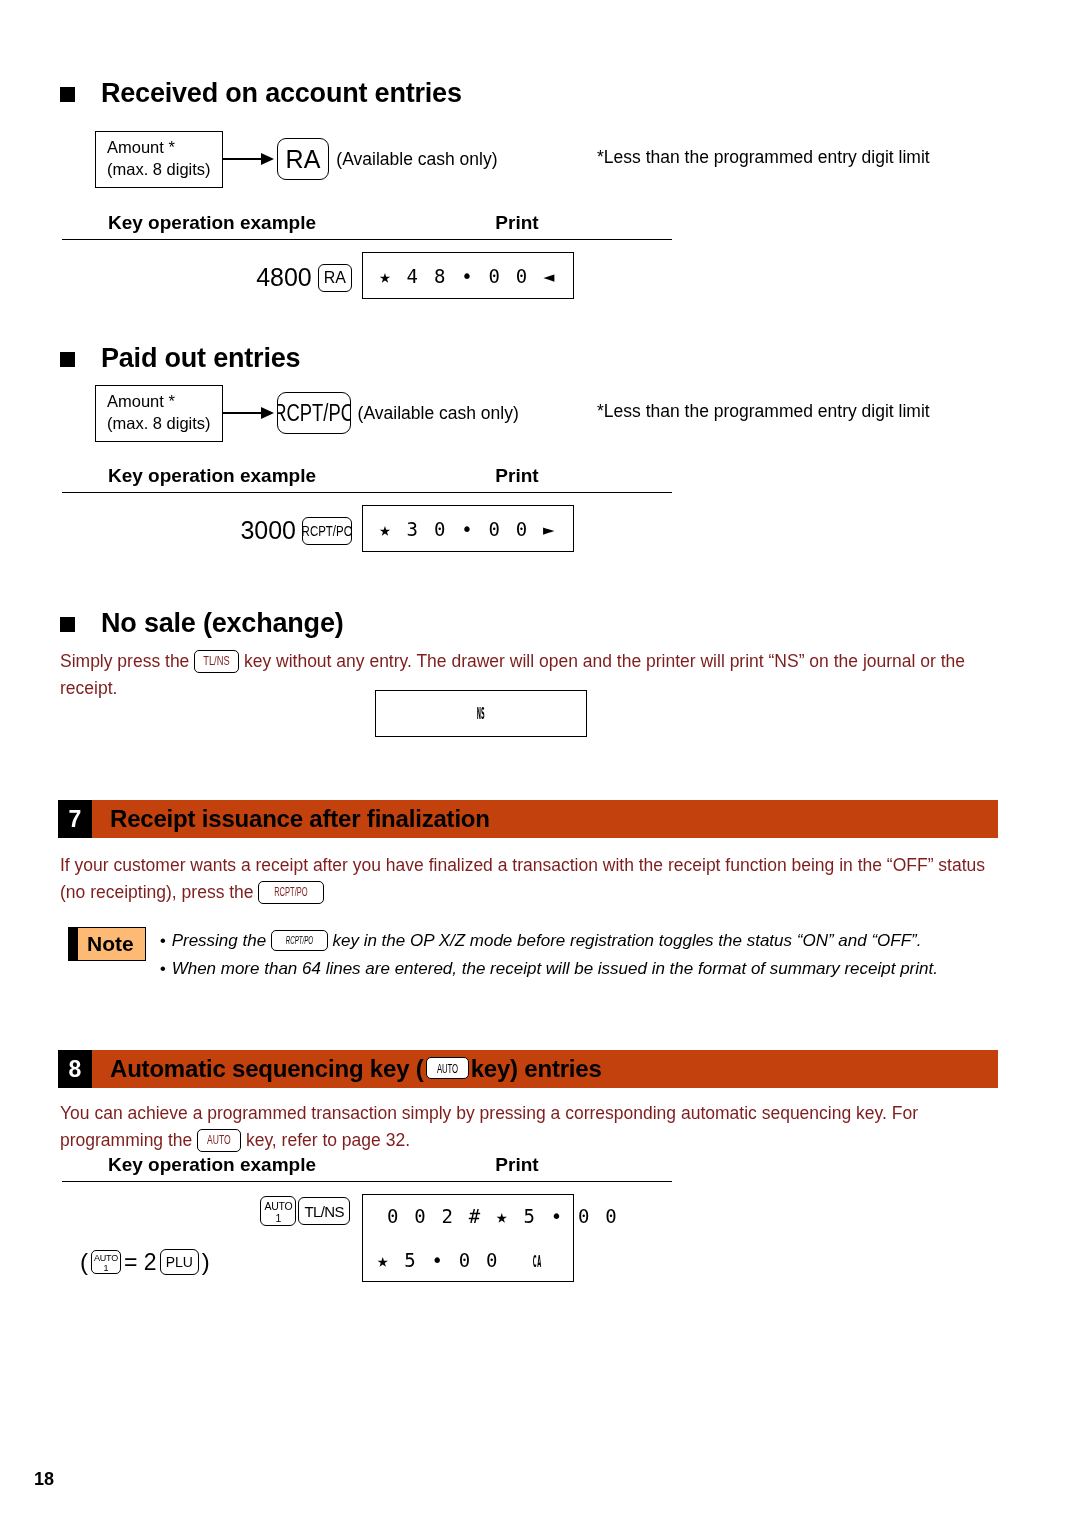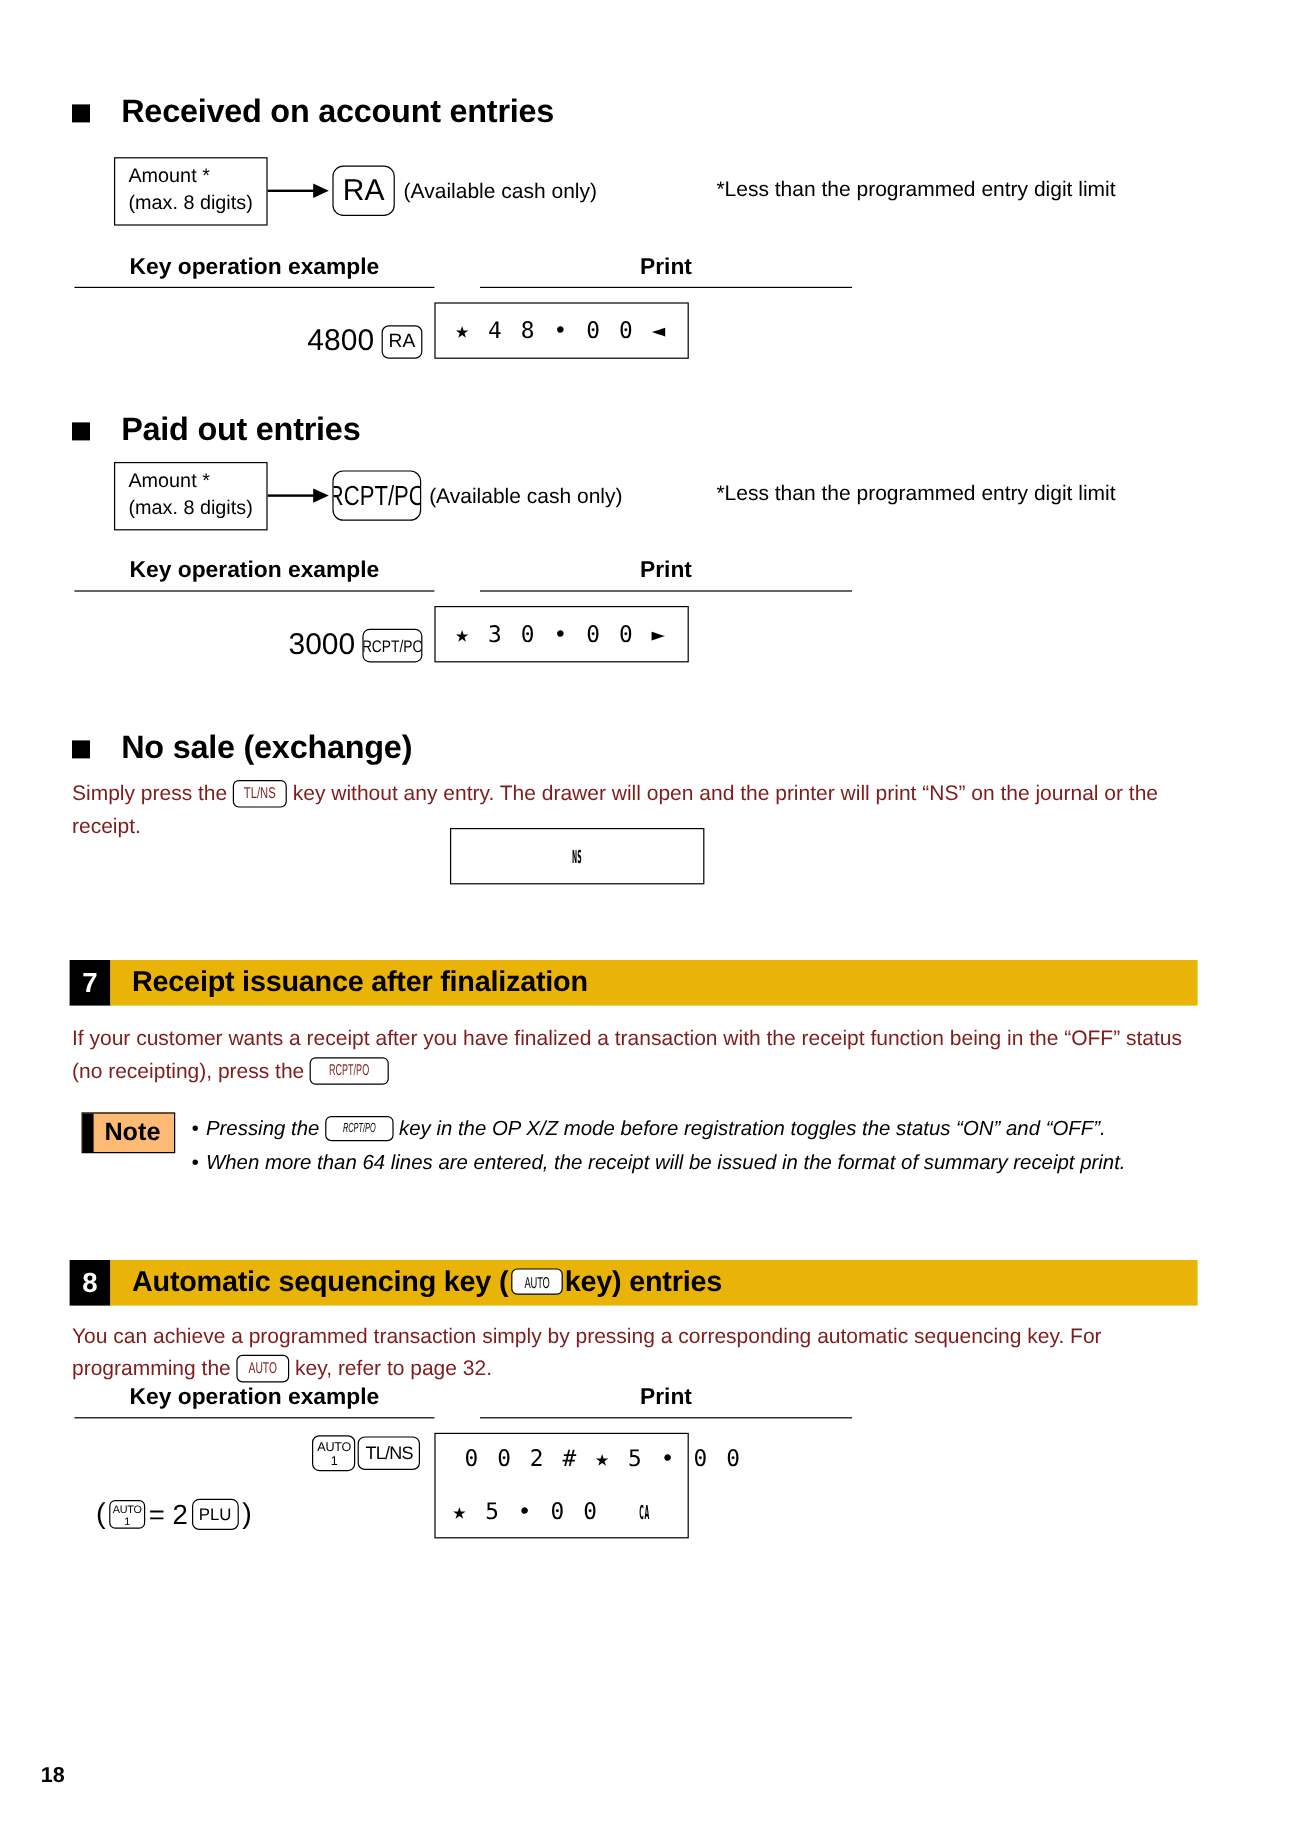--- a/index.html
+++ b/index.html
@@ -61,21 +61,21 @@
     color: #fff;
     font-size: 23px;
     font-weight: bold;
     display: flex;
     align-items: center;
     justify-content: center;
     flex: 0 0 auto;
   }
   .band .bandtitle {
     flex: 1 1 auto;
-    background: #eab308;
+    background: #c2410c;
     display: flex;
     align-items: center;
     padding-left: 18px;
     font-size: 24px;
     font-weight: bold;
     letter-spacing: -0.2px;
     gap: 0px;
   }
 
   
@@ -192,21 +192,20 @@
   .key.autokey .l1 { font-size: 10.5px; letter-spacing: -0.2px; margin-top: 2px;}
   .key.autokey .l2 { font-size: 10.5px; margin-top: 1px;}
   .key.autokey.sm { height: 24px; width: 30px; border-radius: 5px;}
   .key.autokey.sm .l1 { font-size: 9px; }
   .key.autokey.sm .l2 { font-size: 9px; }
 
   
   .kp-wrap { position: relative; }
   .kp-head {
     display: flex;
-    gap: 38px;
   }
   .kp-col-left {
     width: 300px;
     text-align: center;
   }
   .kp-col-right {
     width: 310px;
     text-align: center;
   }
   .kp-title {
@@ -216,21 +215,21 @@
   }
   .kp-rule {
     border-bottom: 1.6px solid #000;
     width: 100%;
   }
   .kp-body { display: flex; }
   .kp-ops {
     width: 300px;
     display: flex;
     justify-content: flex-end;
-    align-items: flex-end;
+    align-items: center;
     gap: 6px;
     padding-top: 16px;
     padding-right: 10px;
     box-sizing: border-box;
     font-size: 25px;
   }
   .kp-print {
     width: 310px;
     display: flex;
     justify-content: flex-start;

